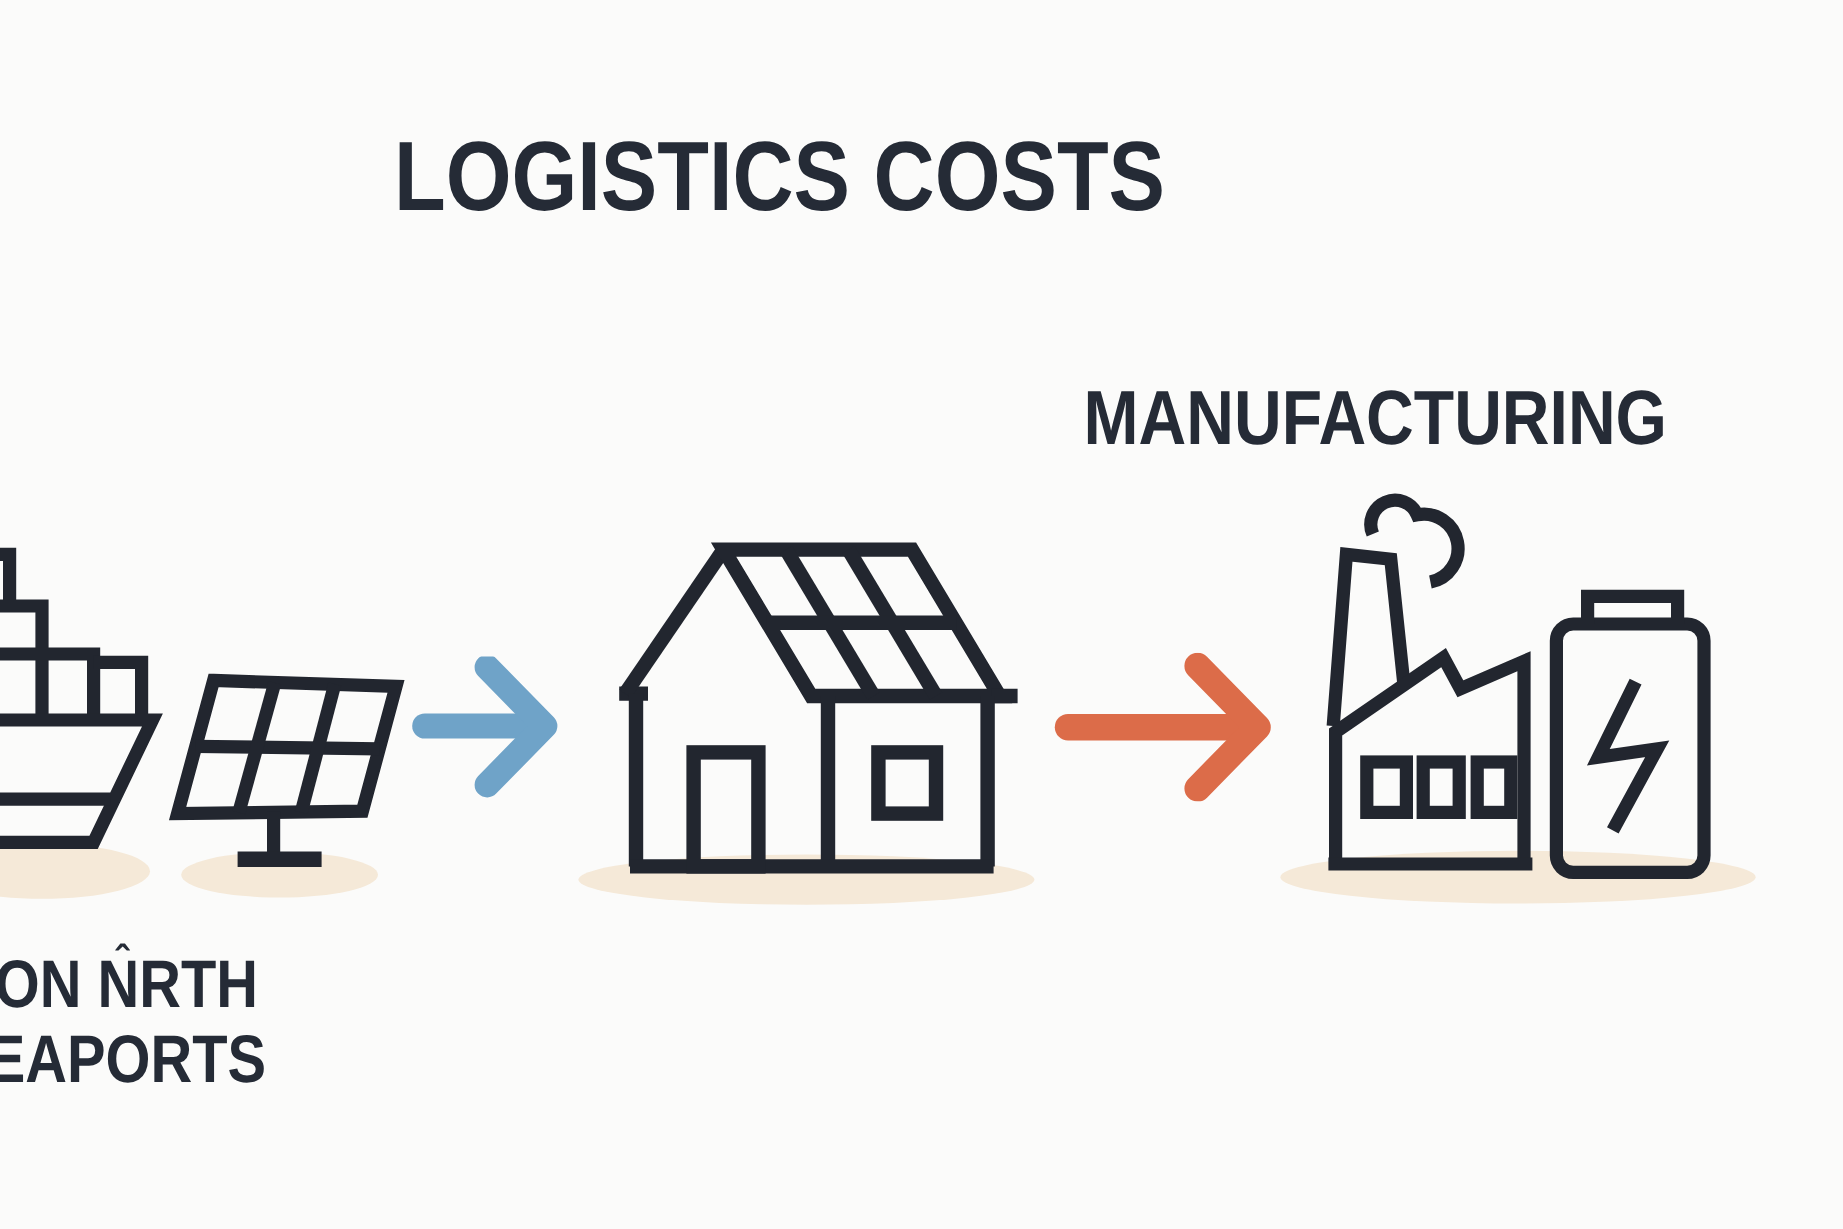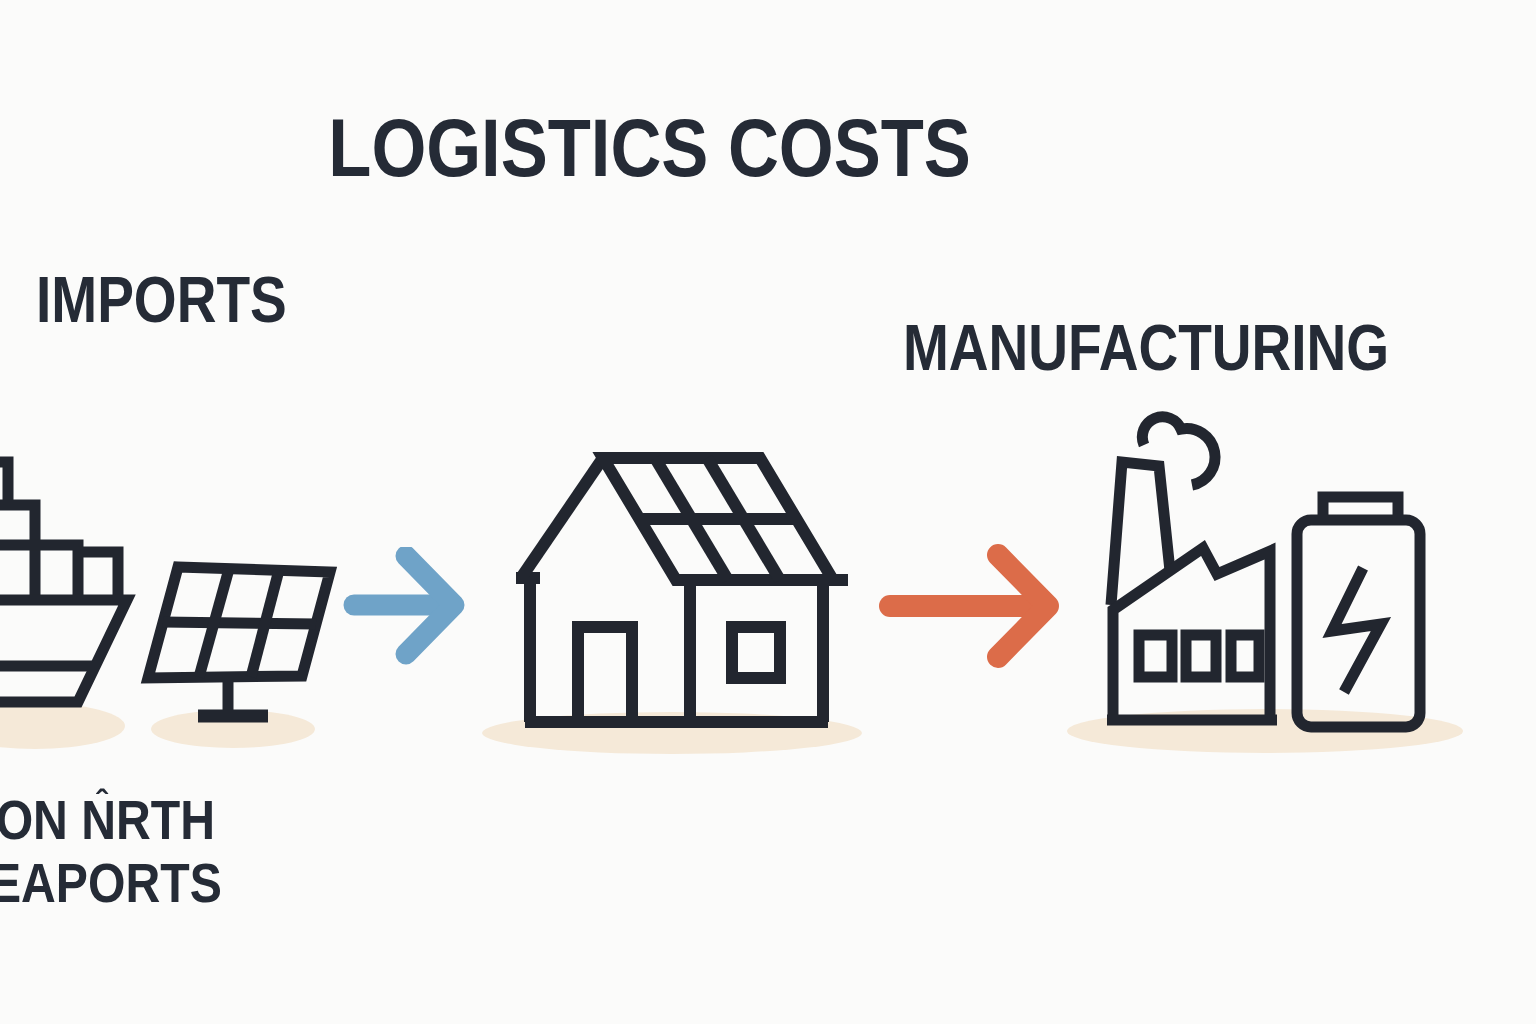--- a/index.html
+++ b/index.html
@@ -42,23 +42,20 @@
   .arrow-blue path{stroke:var(--blue);stroke-width:21;}
   .arrow-orange path{stroke:var(--orange);stroke-width:22;}
 </style>
 </head>
 <body>
 
 <div id="stage">
 
   <div class="txt title" style="font-weight:700;">
     <span class="condense-c">LOGISTICS COSTS</span>
-  </div>
-  <div class="txt h-imports">
-    <span class="condense">IMPORTS</span>
   </div>
   <div class="txt h-manufacturing">
     <span class="condense">MANUFACTURING</span>
   </div>
 
   <div class="shadow sh-ship"></div>
   <div class="shadow sh-panel"></div>
   <div class="shadow sh-house"></div>
   <div class="shadow sh-factory"></div>
 

